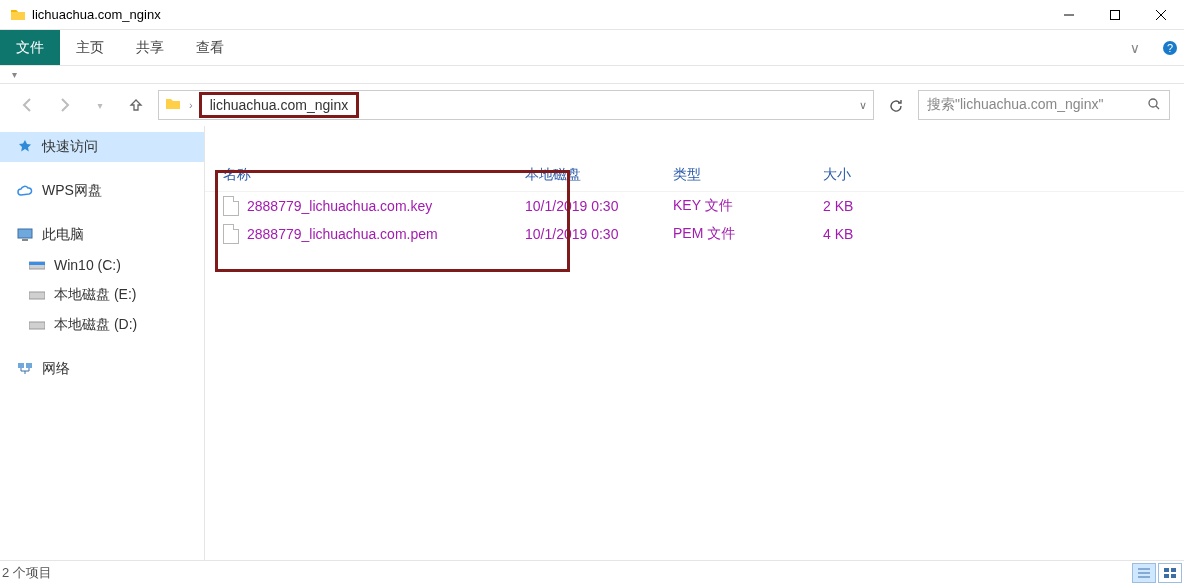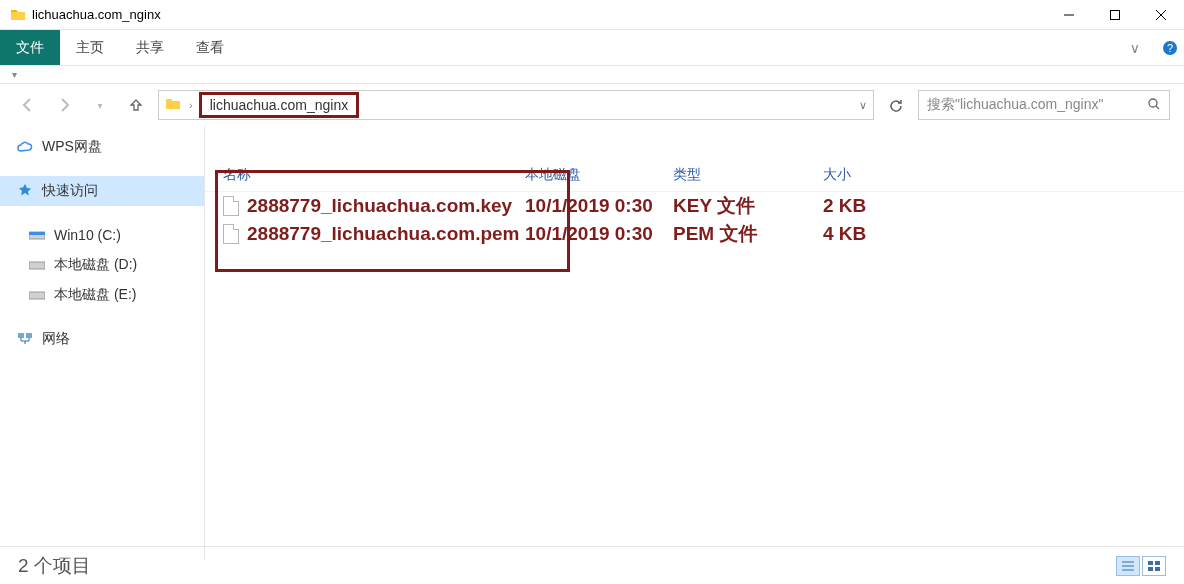--- a/index.html
+++ b/index.html
@@ -30,26 +30,26 @@
 .side .item{display:flex;align-items:center;height:30px;padding-left:28px;gap:8px;font-size:14px;color:#333;}
 .side .item.head{padding-left:16px;font-weight:normal;}
 .side .item.quick{background:#cfe8ff;}
 .side .ic{width:18px;height:18px;display:inline-flex;align-items:center;justify-content:center;}
 .main{flex:1;position:relative;margin-top:32px;}
 .cols{height:34px;display:flex;align-items:center;color:#2a5aa8;font-size:14px;border-bottom:1px solid #f2f2f2;}
 .c-name{width:320px;padding-left:18px;}
 .c-date{width:148px;}
 .c-type{width:150px;}
 .c-size{width:90px;text-align:left;padding-right:10px;}
-.row{height:28px;display:flex;align-items:center;font-size:19px;color:#7f1d1d;font-weight:bold;}
+.row{height:28px;display:flex;align-items:center;font-size:14px;color:#a21caf;}
 .row .c-name{display:flex;align-items:center;gap:8px;}
 .fileico{width:16px;height:20px;border:1px solid #b7b7b7;background:#fff;position:relative;}
 .fileico::after{content:"";position:absolute;top:-1px;right:-1px;width:5px;height:5px;background:#fff;border-left:1px solid #b7b7b7;border-bottom:1px solid #b7b7b7;}
 .highbox{position:absolute;border:3px solid #7e1a1a;top:32px;left:210px;width:360px;height:98px;pointer-events:none;}
-.status{position:absolute;bottom:0;left:0;right:0;height:38px;border-top:1px solid #e5e5e5;display:flex;align-items:center;padding:0 18px;font-size:19px;color:#555;}
+.status{position:absolute;bottom:0;left:0;right:0;height:24px;border-top:1px solid #e5e5e5;display:flex;align-items:center;padding:0 2px;font-size:13px;color:#555;}
 .status .viewbtns{margin-left:auto;display:flex;gap:2px;}
 .viewbtn{width:24px;height:20px;border:1px solid #9bbde0;display:flex;align-items:center;justify-content:center;}
 .viewbtn.active{background:#cfe8ff;}
 </style>
 </head>
 <body>
 
 <div class="titlebar">
   <span class="folder-ico">
     <svg viewBox="0 0 16 16" width="16" height="16">
@@ -133,64 +133,73 @@
     <span class="sicon"><svg width="14" height="14">
           <circle cx="6" cy="6" r="4" fill="none" stroke="#666" stroke-width="1.3"></circle>
           <path d="M9 9l3 3" stroke="#666" stroke-width="1.3"></path>
         </svg></span>
   </div>
 </div>
 
 <div class="body">
   <div class="side">
     <div class="group">
+      <div class="item head quick">
+        <span class="ic">
+            <svg width="16" height="16">
+              <path fill="#2f8ad8" d="M8 1l2 4 4 .5-3 3 .8 4L8 10l-3.8 2.5L5 8 2 5l4-.5z"></path>
+            </svg>
+          </span>
+        <span>快速访问</span>
+      </div>
+    </div>
+    <div class="group">
       <div class="item head">
         <span class="ic">
             <svg width="18" height="14">
               <path fill="none" stroke="#3a8ee6" stroke-width="1.5" d="M5 11a3 3 0 010-6 4 4 0 017-1 3 3 0 011 6z"></path>
             </svg>
           </span>
         <span>WPS网盘</span>
       </div>
     </div>
     <div class="group">
-      <div class="item head quick">
-        <span class="ic">
-            <svg width="16" height="16">
-              <path fill="#2f8ad8" d="M8 1l2 4 4 .5-3 3 .8 4L8 10l-3.8 2.5L5 8 2 5l4-.5z"></path>
-            </svg>
-          </span>
-        <span>快速访问</span>
-      </div>
-    </div>
-    <div class="group">
+      <div class="item head">
+        <span class="ic">
+            <svg width="16" height="14">
+              <rect x="1" y="1" width="14" height="9" fill="#6fa8dc" stroke="#3a6ea5"></rect>
+              <rect x="5" y="11" width="6" height="2" fill="#888"></rect>
+            </svg>
+          </span>
+        <span>此电脑</span>
+      </div>
       <div class="item">
         <span class="ic">
             <svg width="16" height="12">
               <rect x="0" y="3" width="16" height="7" fill="#d0d0d0" stroke="#999"></rect>
               <rect x="0" y="3" width="16" height="3" fill="#3a8ee6"></rect>
             </svg>
           </span>
         <span>Win10 (C:)</span>
       </div>
       <div class="item">
         <span class="ic">
             <svg width="16" height="10">
               <rect x="0" y="2" width="16" height="7" fill="#d0d0d0" stroke="#999"></rect>
             </svg>
           </span>
-        <span>本地磁盘 (D:)</span>
+        <span>本地磁盘 (E:)</span>
       </div>
       <div class="item">
         <span class="ic">
             <svg width="16" height="10">
               <rect x="0" y="2" width="16" height="7" fill="#d0d0d0" stroke="#999"></rect>
             </svg>
           </span>
-        <span>本地磁盘 (E:)</span>
+        <span>本地磁盘 (D:)</span>
       </div>
     </div>
     <div class="group">
       <div class="item head">
         <span class="ic">
             <svg width="16" height="14">
               <rect x="1" y="1" width="6" height="5" fill="#6fa8dc"></rect>
               <rect x="9" y="1" width="6" height="5" fill="#6fa8dc"></rect>
               <path d="M4 6v3h8V6M8 9v3" stroke="#3a6ea5" fill="none"></path>
             </svg>

